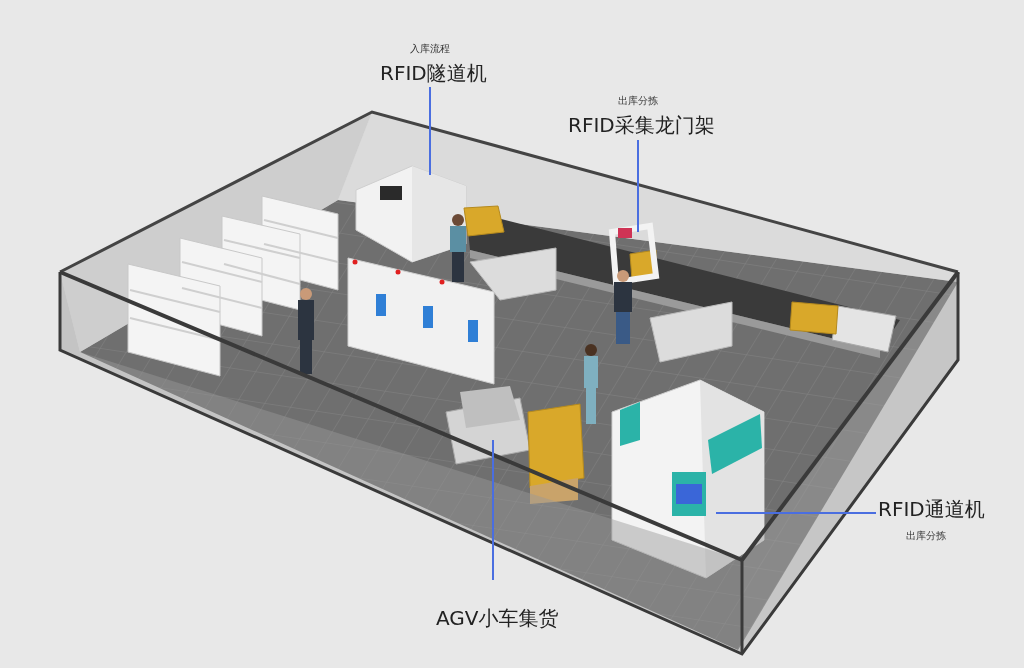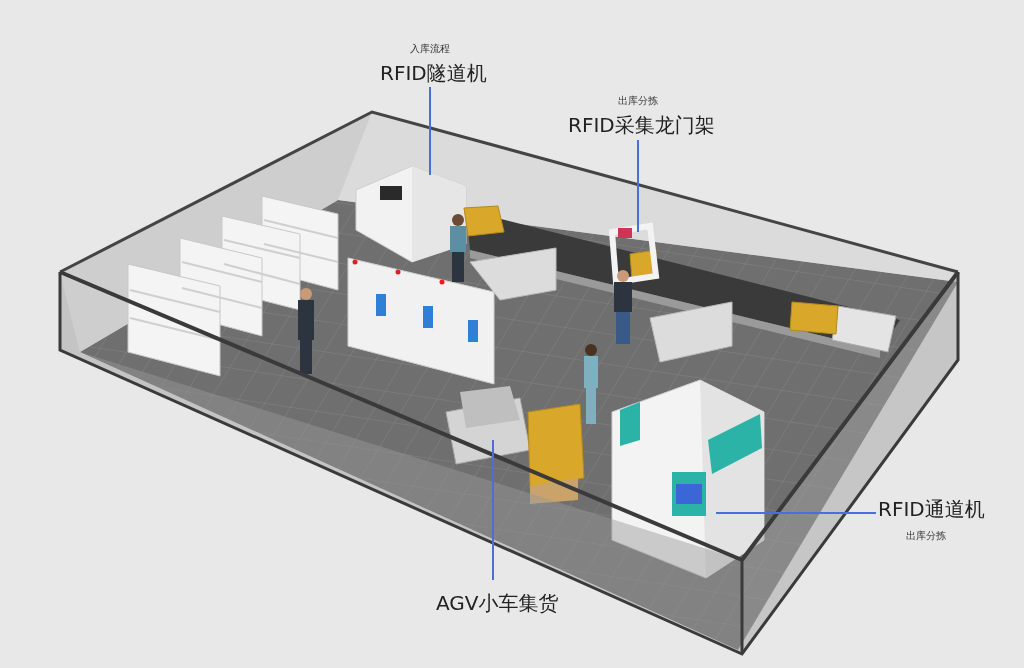--- a/index.html
+++ b/index.html
@@ -141,15 +141,15 @@
   <span class="main">RFID隧道机</span>
 </div>
 <div class="label" style="left:568px;top:94px;width:140px;">
   <span class="sub">出库分拣</span>
   <span class="main">RFID采集龙门架</span>
 </div>
 <div class="label" style="left:878px;top:496px;text-align:left;">
   <span class="main" style="margin-top:0">RFID通道机</span>
   <span class="sub" style="margin-top:6px;margin-left:28px;">出库分拣</span>
 </div>
-<div class="label" style="left:436px;top:590px;width:112px;">
+<div class="label" style="left:436px;top:605px;width:112px;">
   <span class="main" style="margin-top:0">AGV小车集货</span>
 </div>
 
 </body></html>

